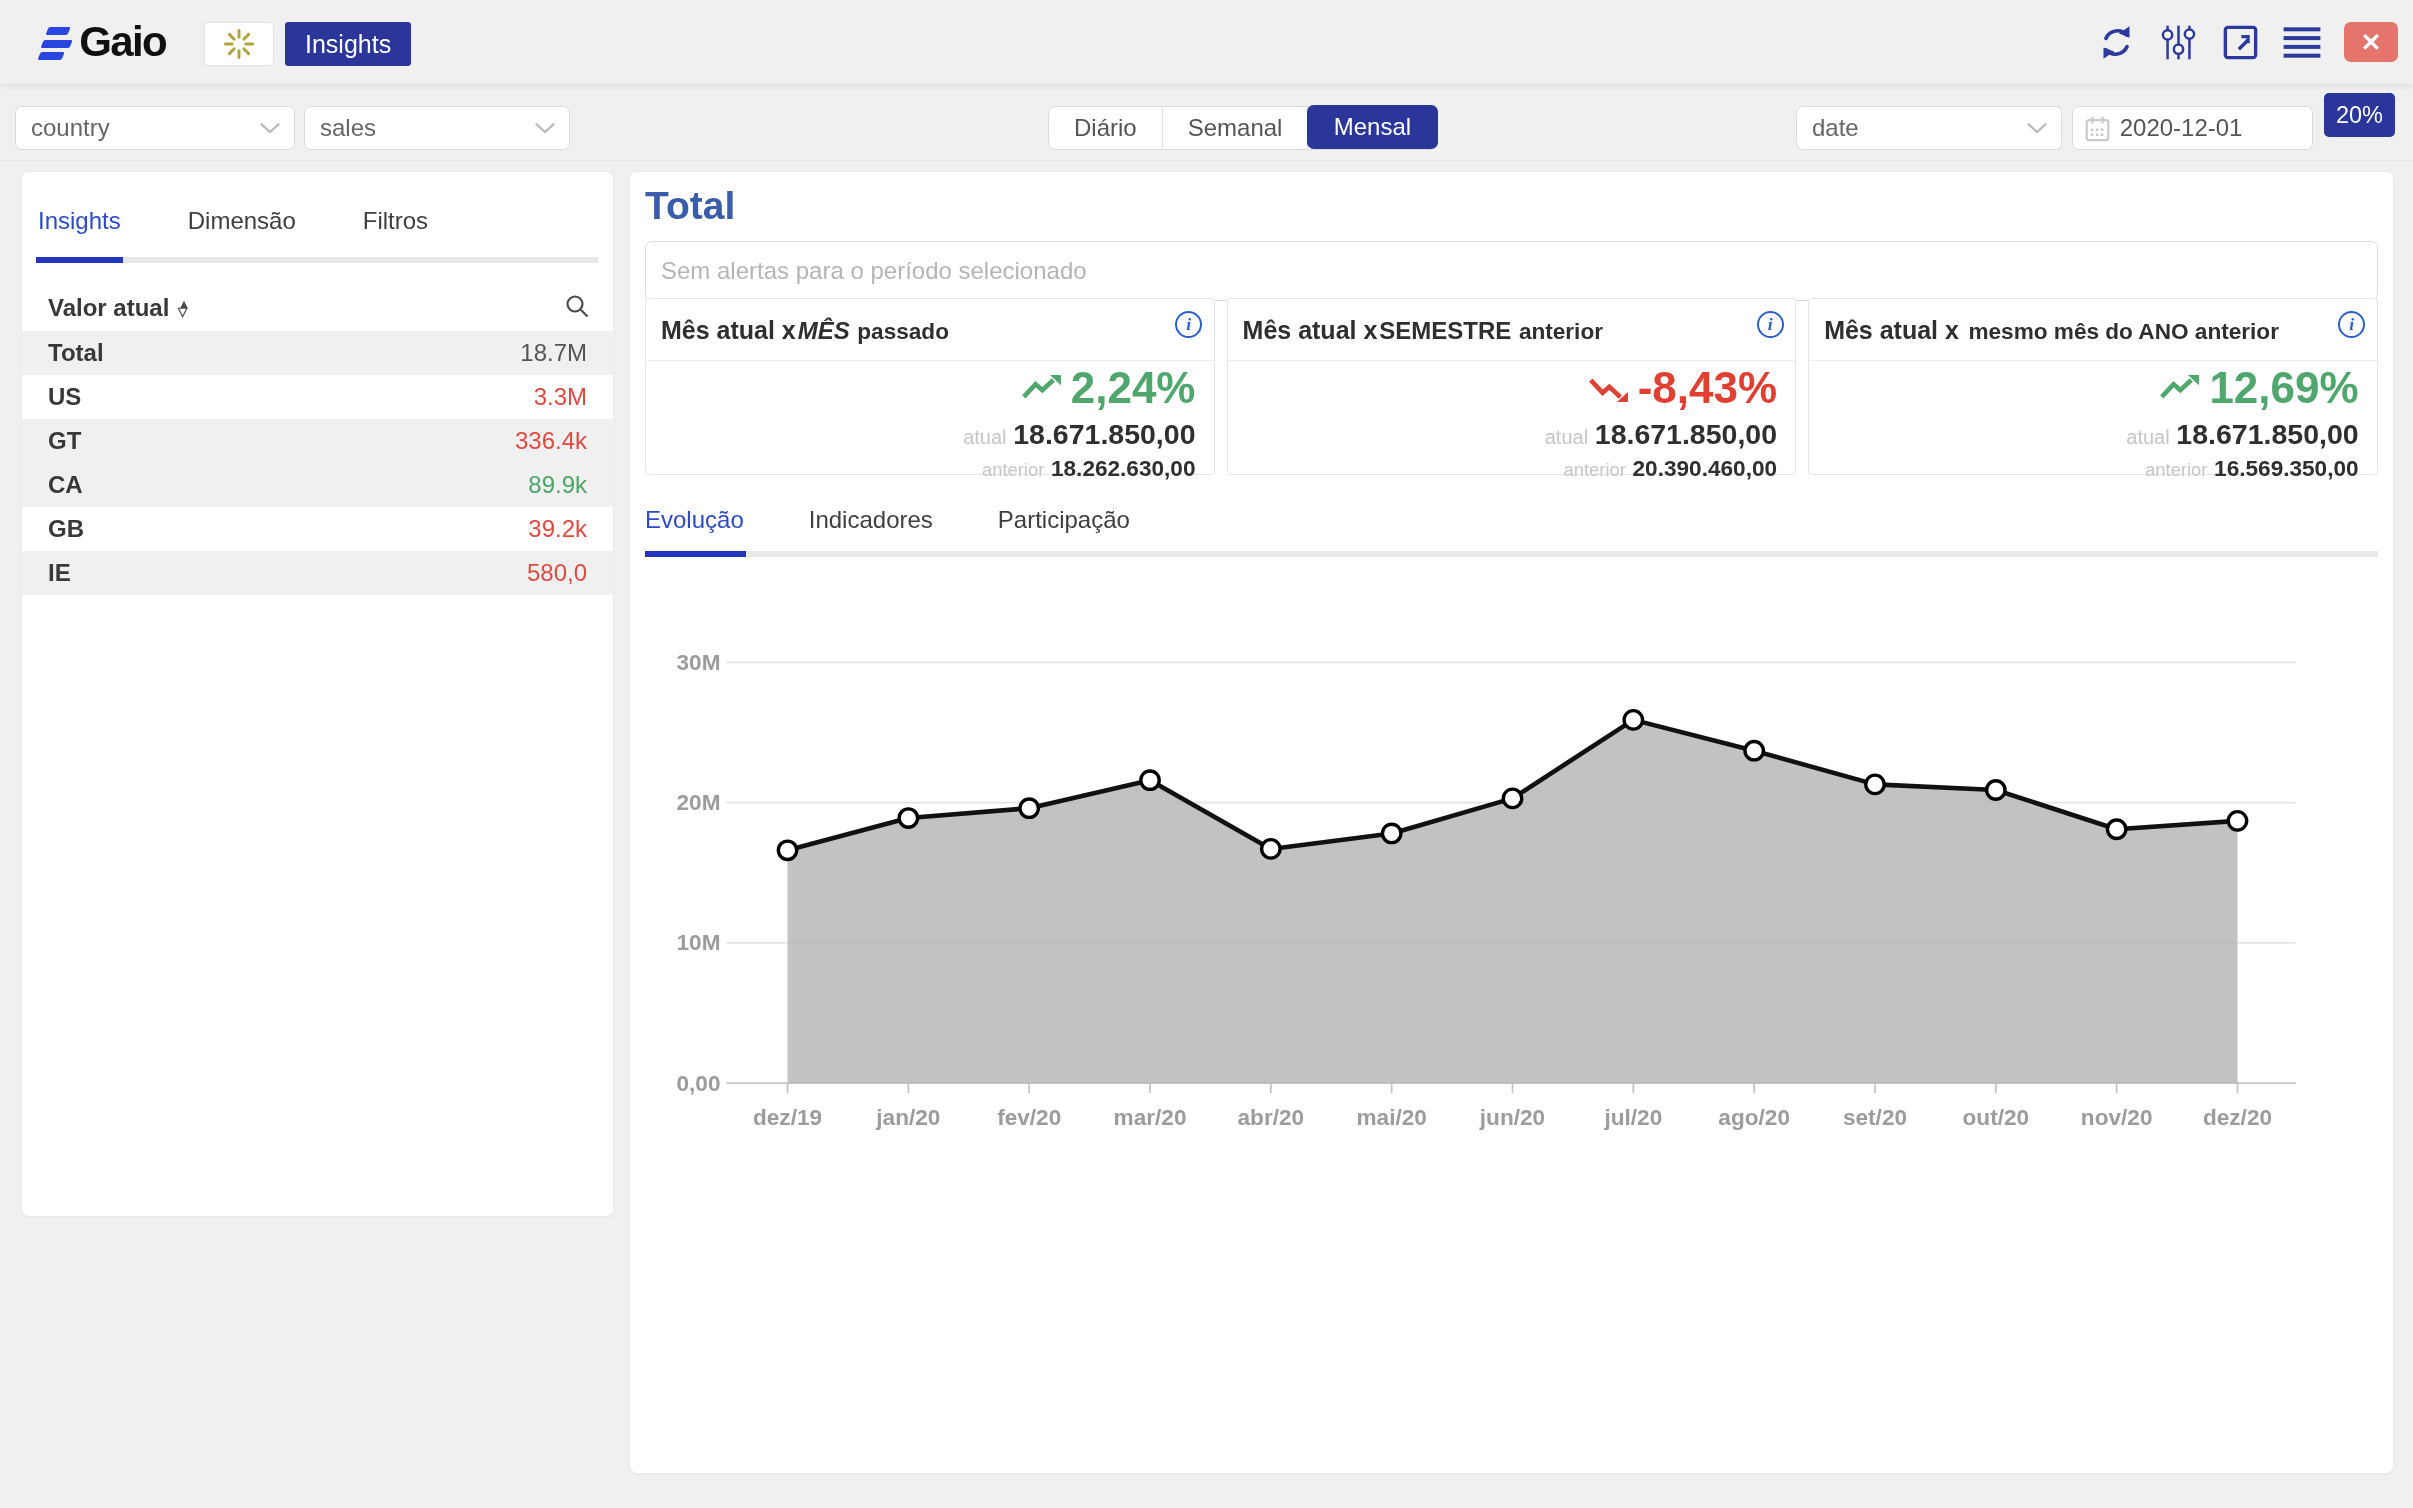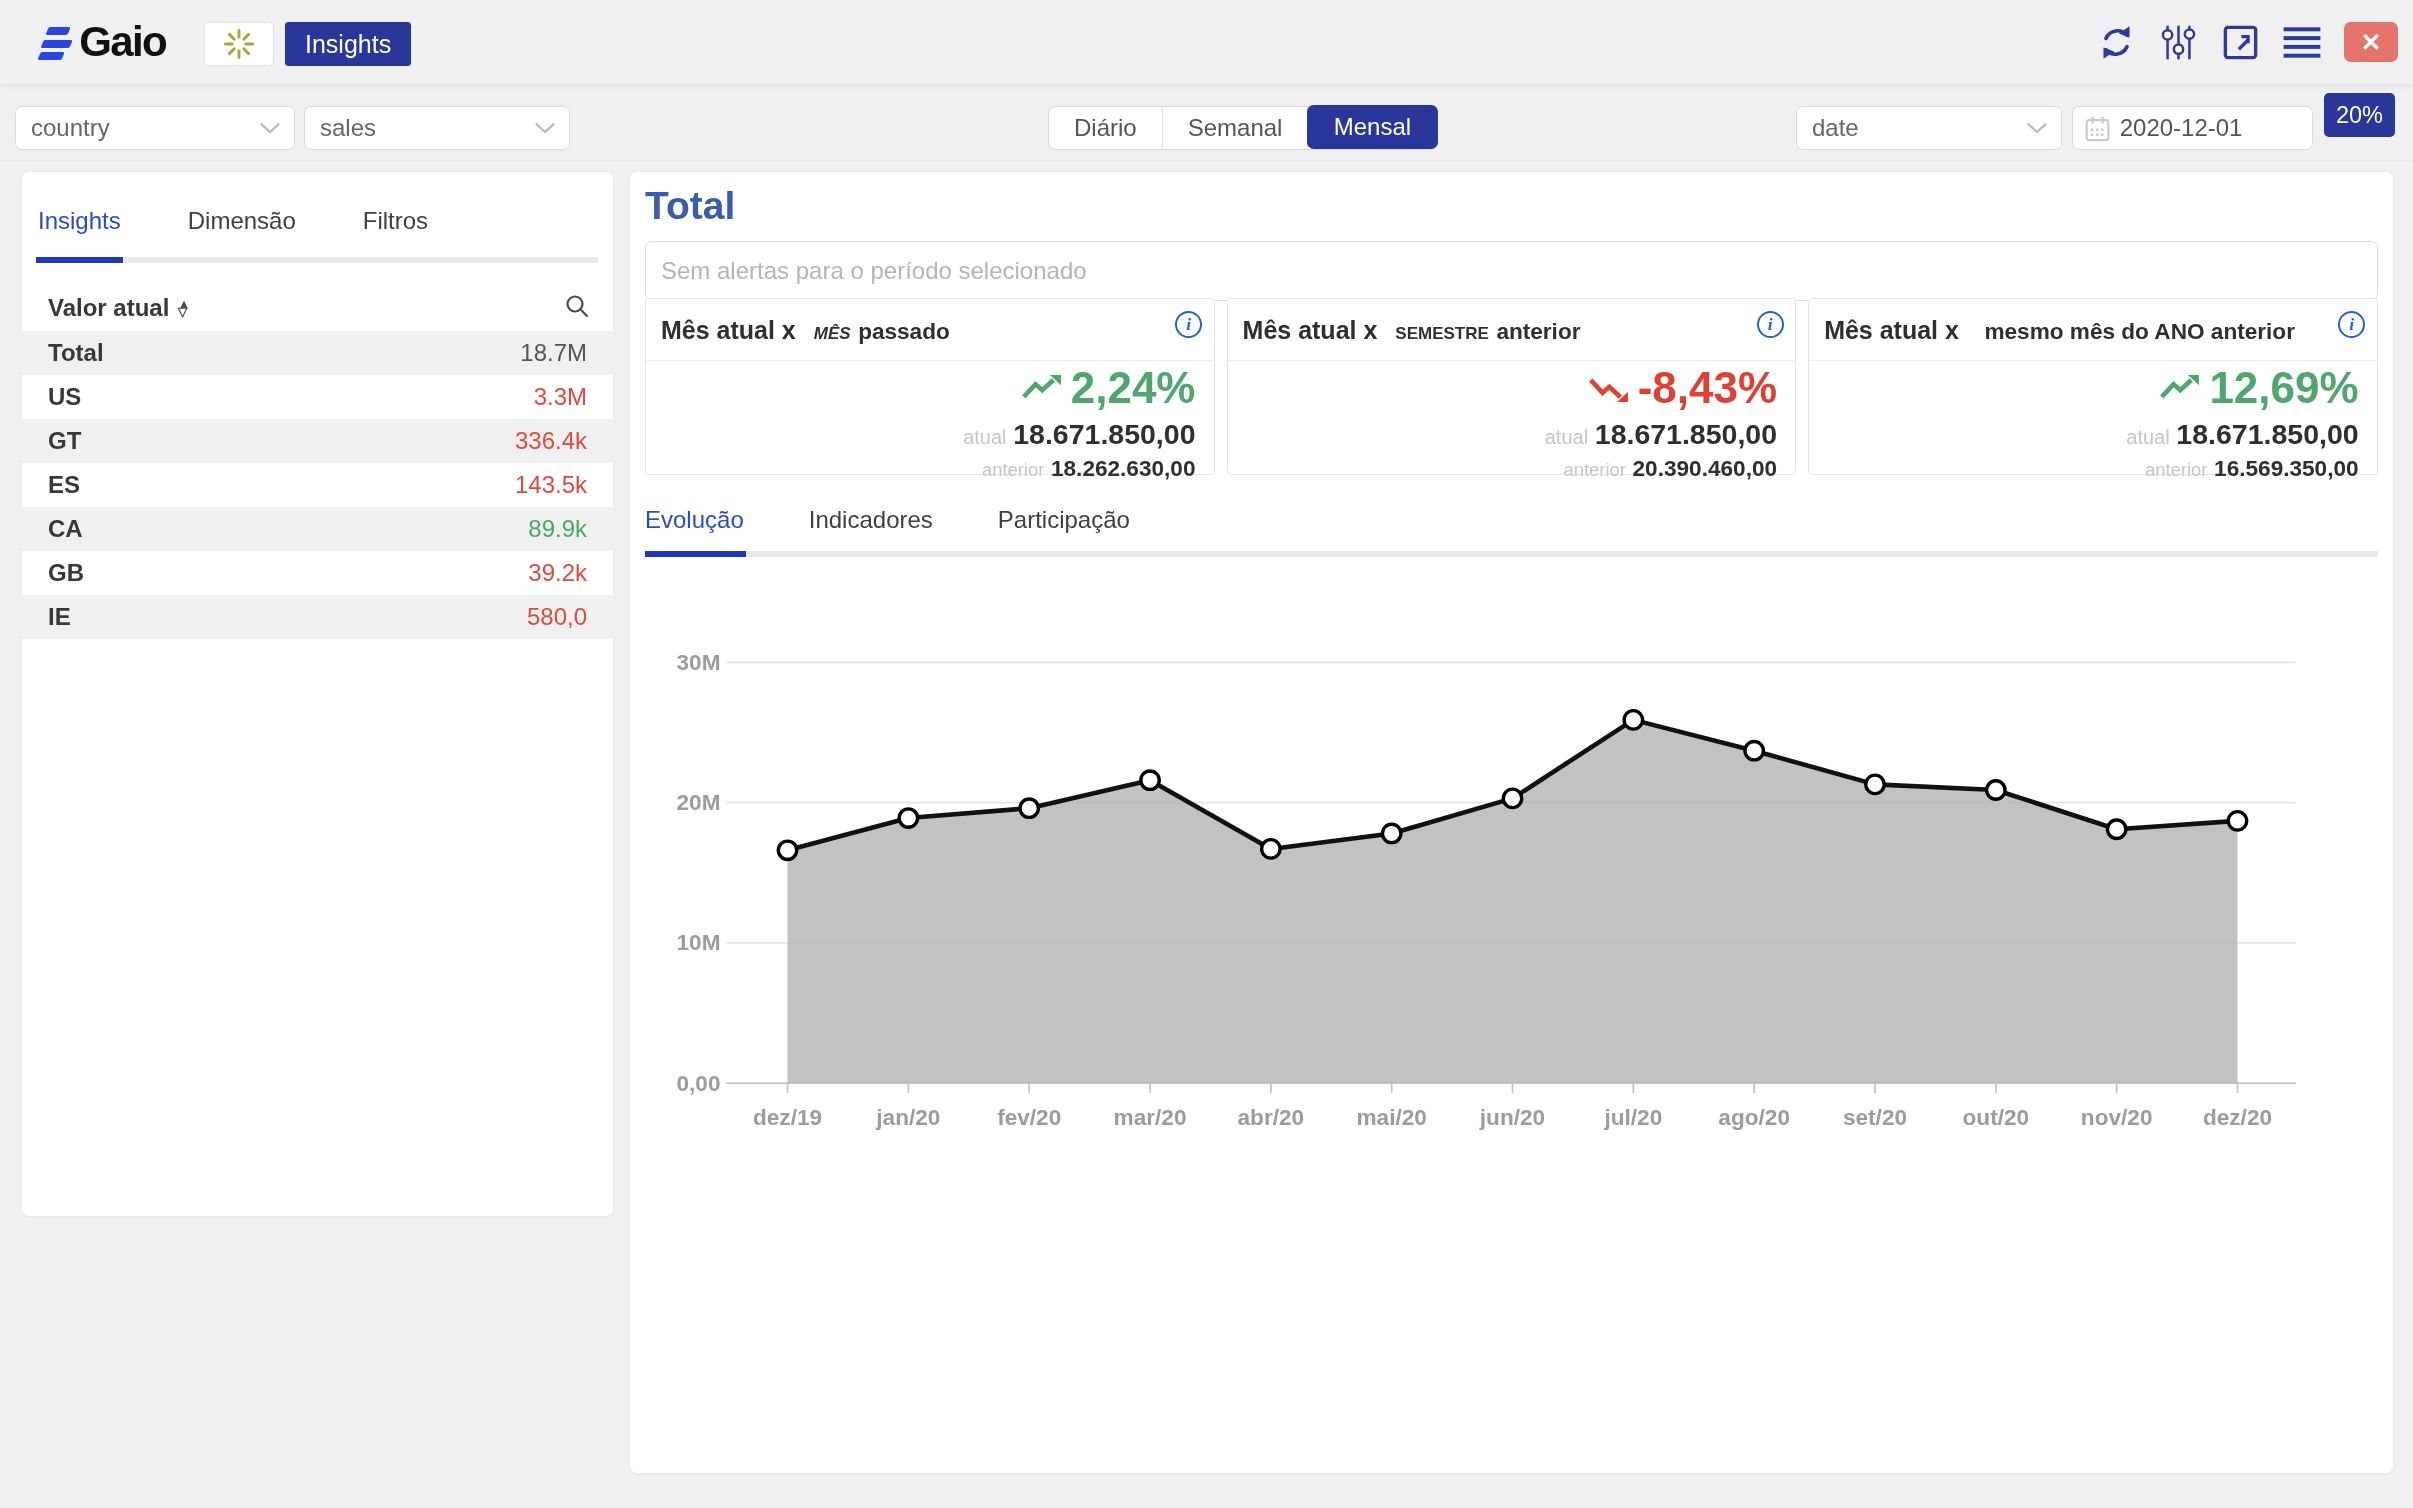--- a/index.html
+++ b/index.html
@@ -77,21 +77,21 @@
   .alert-box { position:absolute; left:15px; top:69px; width:1733px; height:60px; border:1.7px solid #dcdcdc;
                border-radius:6.7px; display:flex; align-items:center; padding-left:15px;
                font-size:24px; color:#b5b5b5; background:#fff; }
 
   
   .kpi-row { position:absolute; left:15px; top:126px; width:1733px; display:flex; gap:11.7px; }
   .kpi-card { flex:1; height:177px; border:1.7px solid #e5e5e5; border-radius:3.4px; position:relative; background:#fff; }
   .kpi-head { height:62px; border-bottom:1.7px solid #ededed; display:flex; align-items:baseline;
               padding:17px 47px 0 15px; color:#2f2f2f; white-space:nowrap; overflow:hidden; }
   .kpi-head .pre { font-size:25px; font-weight:bold; }
-  .kpi-head .hl  { font-size:17px; font-weight:bold; margin-left:18px; }
+  .kpi-head .hl  { font-size:24px; font-weight:bold; margin-left:2px; }
   .kpi-head .hl.it { font-style:italic; }
   .kpi-head .suf { font-size:22.6px; font-weight:bold; margin-left:7.5px; }
   .info-icon { position:absolute; right:11.7px; top:11.7px; width:27px; height:27px; border:2.5px solid #2b5fd0;
                border-radius:50%; color:#2b5fd0; font-size:17.6px; font-style:italic; font-weight:bold;
                font-family:"Liberation Serif", serif; display:flex; align-items:center; justify-content:center; }
   .kpi-body { position:absolute; right:18.4px; top:67px; text-align:right; }
   .pct { font-size:44px; font-weight:bold; display:flex; align-items:center; justify-content:flex-end; gap:10px; line-height:1; }
   .kpi-card.up   .pct { color:#4fa76d; }
   .kpi-card.down .pct { color:#df4032; }
   .kpi-line1 { margin-top:7.5px; font-size:28.5px; font-weight:bold; color:#2f2f2f; }
@@ -255,24 +255,20 @@
         <span class="srow-label">Total</span>
         <span class="srow-value">18.7M</span>
       </div>
       <div class="srow c-red">
         <span class="srow-label">US</span>
         <span class="srow-value">3.3M</span>
       </div>
       <div class="srow c-red alt">
         <span class="srow-label">GT</span>
         <span class="srow-value">336.4k</span>
-      </div>
-      <div class="srow c-red">
-        <span class="srow-label">ES</span>
-        <span class="srow-value">143.5k</span>
       </div>
       <div class="srow c-green alt">
         <span class="srow-label">CA</span>
         <span class="srow-value">89.9k</span>
       </div>
       <div class="srow c-red">
         <span class="srow-label">GB</span>
         <span class="srow-value">39.2k</span>
       </div>
       <div class="srow c-red alt">

